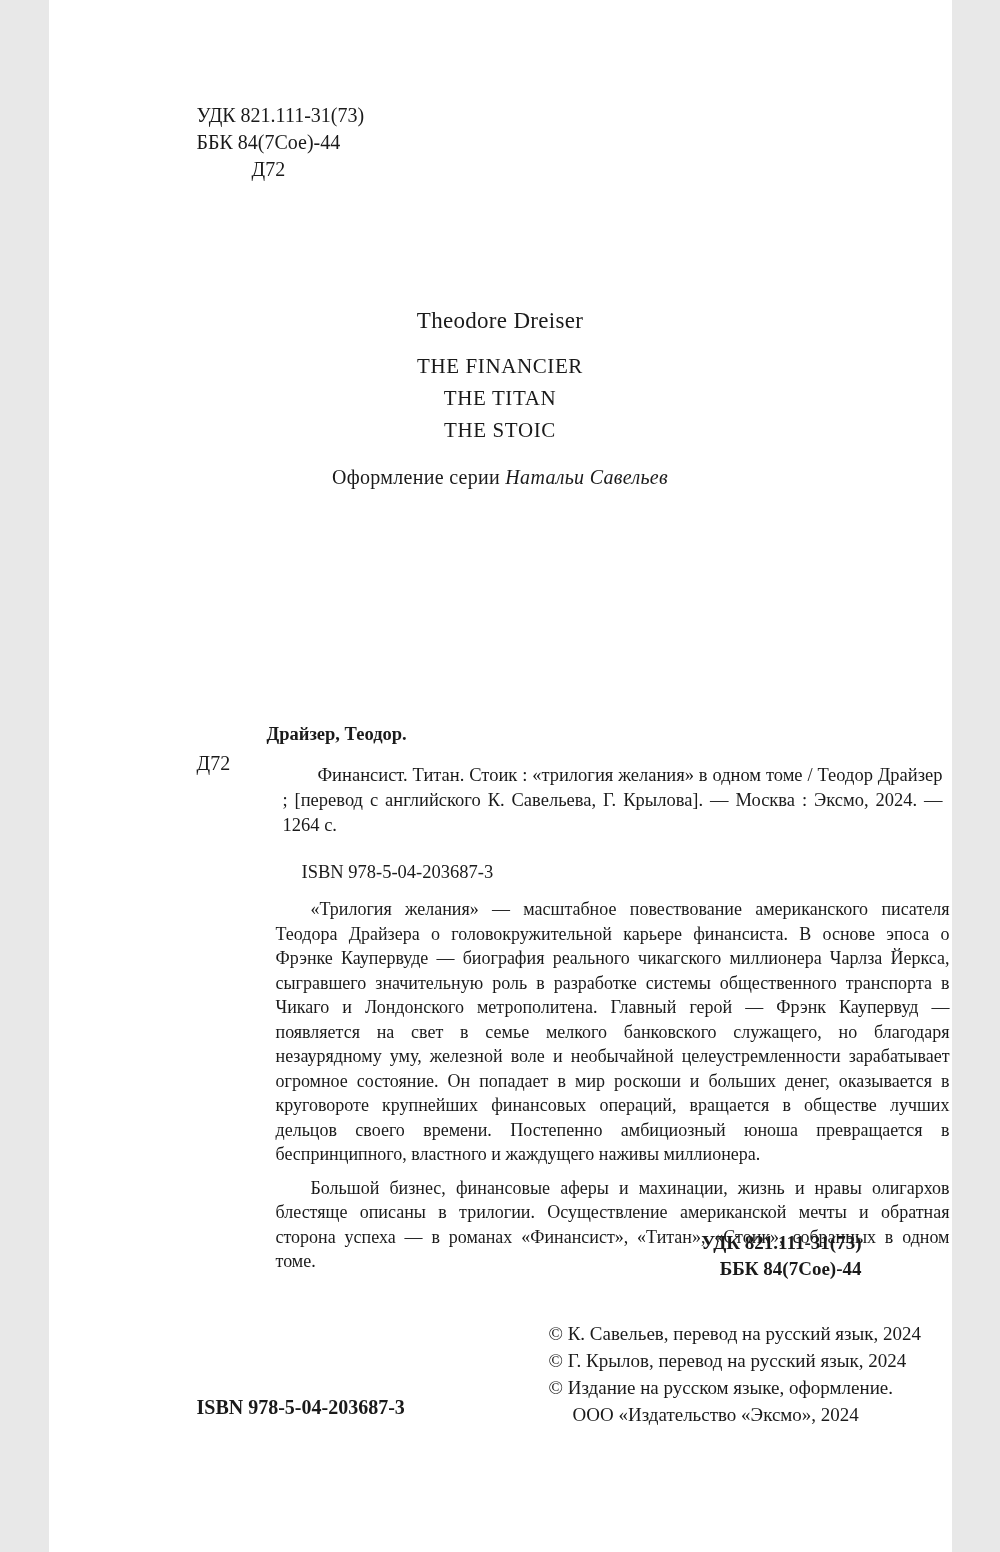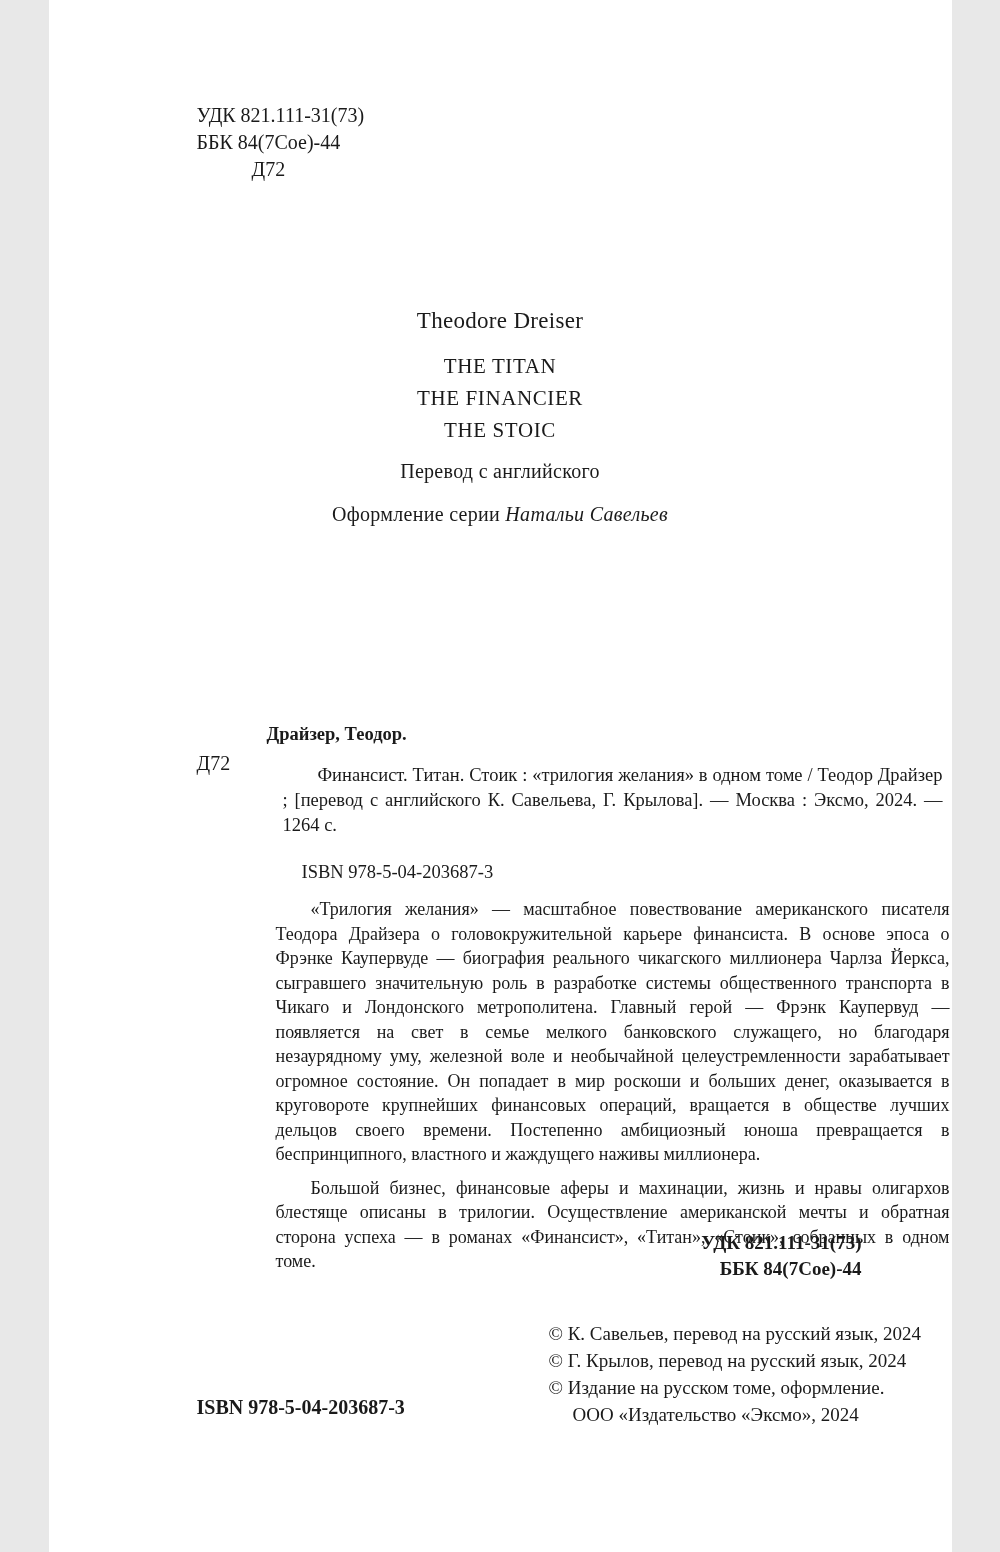--- a/index.html
+++ b/index.html
@@ -109,24 +109,23 @@
 <div class="page">
 
   <div class="top-codes">
     <div>УДК 821.111-31(73)</div>
     <div>ББК 84(7Сое)-44</div>
     <div class="d72">Д72</div>
   </div>
 
   <div class="title-block">
     <div class="author">Theodore Dreiser</div>
+    <div class="book-title">THE FINANCIER</div>
     <div class="book-title">THE TITAN</div>
-    <div class="book-title">THE FINANCIER</div>
     <div class="book-title">THE STOIC</div>
-    <div class="translation-note">Перевод с английского</div>
     <div class="design-note"><span>Оформление серии </span><span class="italic">Натальи Савельев</span></div>
   </div>
 
   <div class="margin-code">Д72</div>
 
   <div class="catalog">
     <div class="catalog-heading">Драйзер, Теодор.</div>
     <p class="catalog-entry">Финансист. Титан. Стоик : «трилогия желания» в одном томе / Теодор Драйзер ; [перевод с английского К. Савельева, Г. Крылова]. — Москва : Эксмо, 2024. — 1264 с.</p>
     <div class="catalog-isbn">ISBN 978-5-04-203687-3</div>
     <p class="annotation">«Трилогия желания» — масштабное повествование американского писателя Теодора Драйзера о головокружительной карьере финансиста. В основе эпоса о Фрэнке Каупервуде — биография реального чикагского миллионера Чарлза Йеркса, сыгравшего значительную роль в разработке системы общественного транспорта в Чикаго и Лондонского метрополитена. Главный герой — Фрэнк Каупервуд — появляется на свет в семье мелкого банковского служащего, но благодаря незаурядному уму, железной воле и необычайной целеустремленности зарабатывает огромное состояние. Он попадает в мир роскоши и больших денег, оказывается в круговороте крупнейших финансовых операций, вращается в обществе лучших дельцов своего времени. Постепенно амбициозный юноша превращается в беспринципного, властного и жаждущего наживы миллионера.</p>
@@ -134,19 +133,19 @@
   </div>
 
   <div class="bottom-codes">
     <div>УДК 821.111-31(73)</div>
     <div>ББК 84(7Сое)-44</div>
   </div>
 
   <div class="copyrights">
     <div>© К. Савельев, перевод на русский язык, 2024</div>
     <div>© Г. Крылов, перевод на русский язык, 2024</div>
-    <div>© Издание на русском томе, оформление.</div>
+    <div>© Издание на русском языке, оформление.</div>
     <div class="publisher-line">ООО «Издательство «Эксмо», 2024</div>
   </div>
 
   <div class="footer-isbn">ISBN 978-5-04-203687-3</div>
 
 </div>
 
 </body></html>

